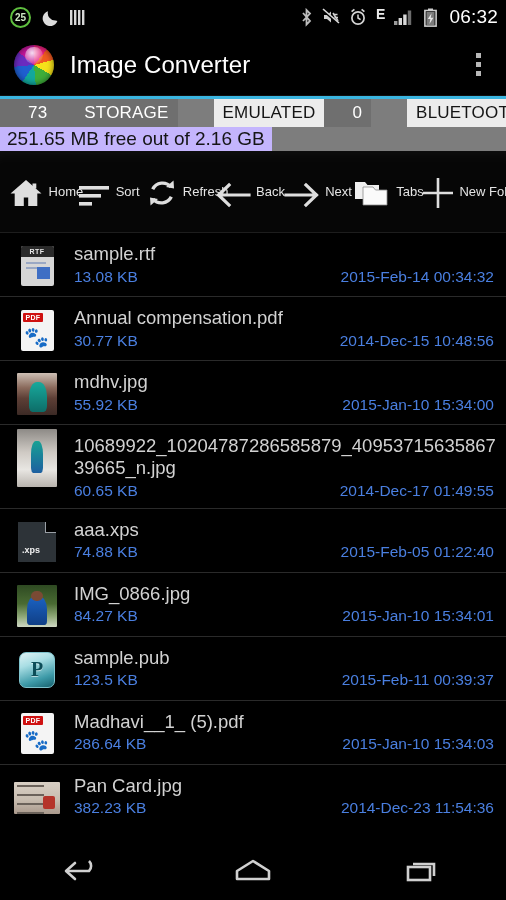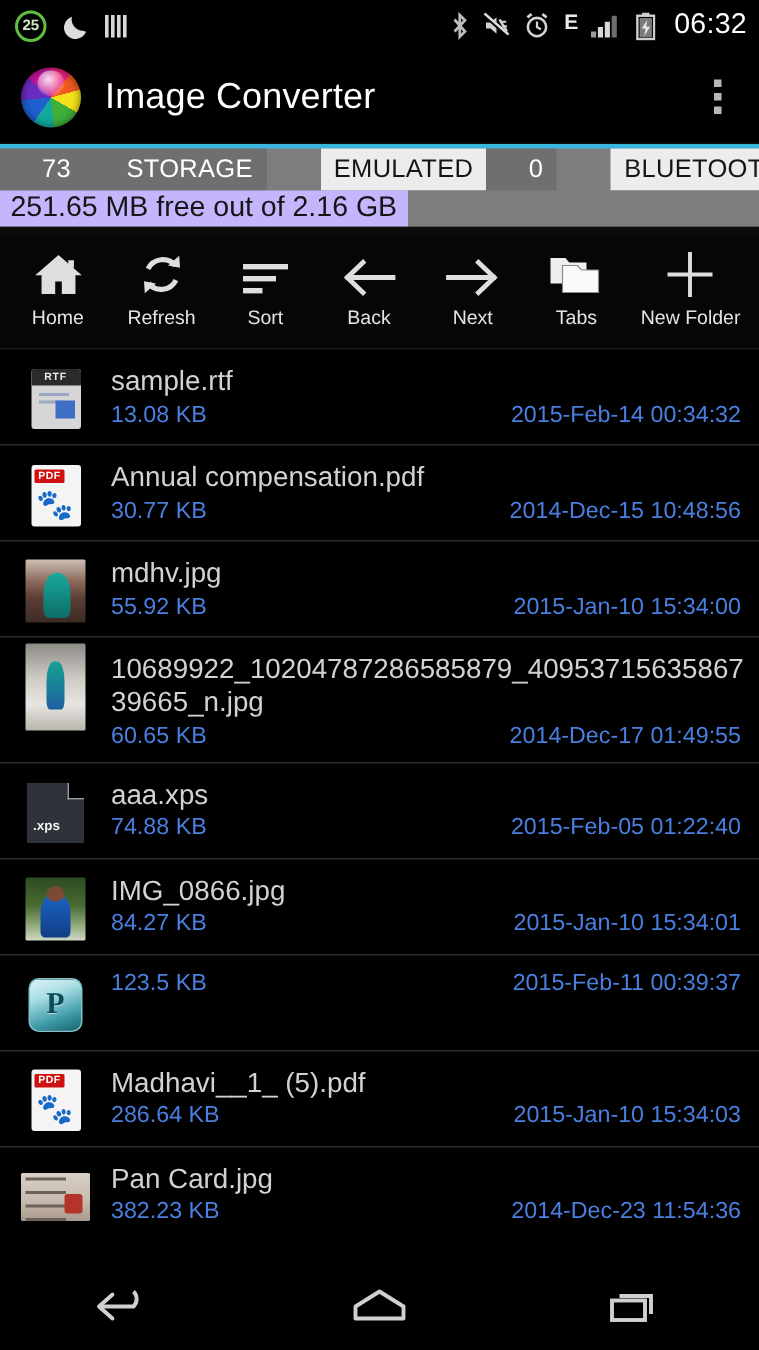--- a/index.html
+++ b/index.html
@@ -82,21 +82,21 @@
   }
   .free-rest { flex:1; background:#7d7d7d; }
 
   
   .toolbar {
     height:82px; background:#060606;
     display:flex; align-items:center; justify-content:space-around;
     padding:0 4px; border-bottom:1px solid #1d1d1d;
     box-shadow:inset 0 14px 18px -14px rgba(255,255,255,.07);
   }
-  .tool { display:flex; flex-direction:column; align-items:center; gap:5px; width:62px; }
+  .tool { display:flex; flex-direction:row; align-items:center; gap:5px; width:62px; }
   .tool-ic { height:34px; display:flex; align-items:flex-end; justify-content:center; }
   .tool-lb { font-size:13px; color:#e4e4e4; white-space:nowrap; }
 
   
   .list { background:#000; }
   .row {
     display:flex; align-items:flex-start;
     padding:9px 10px 8px 14px;
     border-bottom:1px solid #2a2a2a; min-height:63px;
   }
@@ -247,43 +247,43 @@
       <svg width="36" height="32" viewBox="0 0 36 32">
         <path d="M18 3L2.5 16.5h4.2V29h9.1v-8.4h4.4V29h9.1V16.5h4.2z" fill="#dedede"></path>
         <path d="M24.5 6.5h3.8v5h-3.8z" fill="#dedede"></path>
       </svg>
     </div>
     <div class="tool-lb">Home</div>
   </div>
 
   <div class="tool">
     <div class="tool-ic">
+      <svg width="34" height="26" viewBox="0 0 34 26">
+        <rect x="2" y="3" width="30" height="3.6" fill="#dedede"></rect>
+        <rect x="2" y="11" width="22" height="3.6" fill="#dedede"></rect>
+        <rect x="2" y="19" width="13" height="3.6" fill="#dedede"></rect>
+      </svg>
+    </div>
+    <div class="tool-lb">Sort</div>
+  </div>
+
+  <div class="tool">
+    <div class="tool-ic">
       <svg width="32" height="32" viewBox="0 0 32 32">
         <path d="M25 10a11 11 0 0 0-18.3 2.3" fill="none" stroke="#dedede" stroke-width="3.4"></path>
         <path d="M7 22a11 11 0 0 0 18.3-2.3" fill="none" stroke="#dedede" stroke-width="3.4"></path>
         <path d="M27.5 3.5l.5 8-8-1.5z" fill="#dedede"></path>
         <path d="M4.5 28.5l-.5-8 8 1.5z" fill="#dedede"></path>
       </svg>
     </div>
     <div class="tool-lb">Refresh</div>
   </div>
 
   <div class="tool">
     <div class="tool-ic">
-      <svg width="34" height="26" viewBox="0 0 34 26">
-        <rect x="2" y="3" width="30" height="3.6" fill="#dedede"></rect>
-        <rect x="2" y="11" width="22" height="3.6" fill="#dedede"></rect>
-        <rect x="2" y="19" width="13" height="3.6" fill="#dedede"></rect>
-      </svg>
-    </div>
-    <div class="tool-lb">Sort</div>
-  </div>
-
-  <div class="tool">
-    <div class="tool-ic">
       <svg width="36" height="28" viewBox="0 0 36 28">
         <path d="M34 14H4M14 4L3.5 14 14 24" fill="none" stroke="#dedede" stroke-width="3.2" stroke-linecap="square"></path>
       </svg>
     </div>
     <div class="tool-lb">Back</div>
   </div>
 
   <div class="tool">
     <div class="tool-ic">
       <svg width="36" height="28" viewBox="0 0 36 28">
@@ -402,20 +402,21 @@
         <span class="fdate">2015-Jan-10 15:34:01</span>
       </div>
     </div>
   </div>
 
   <div class="row">
     <div class="thumb">
       <div class="doc-pub">P</div>
     </div>
     <div class="meta">
+      <div class="fname">sample.pub</div>
       <div class="subline">
         <span class="fsize">123.5 KB</span>
         <span class="fdate">2015-Feb-11 00:39:37</span>
       </div>
     </div>
   </div>
 
   <div class="row">
     <div class="thumb">
       <div class="doc-pdf">

